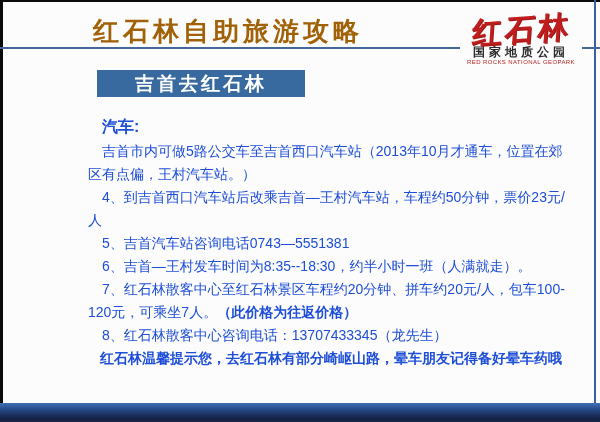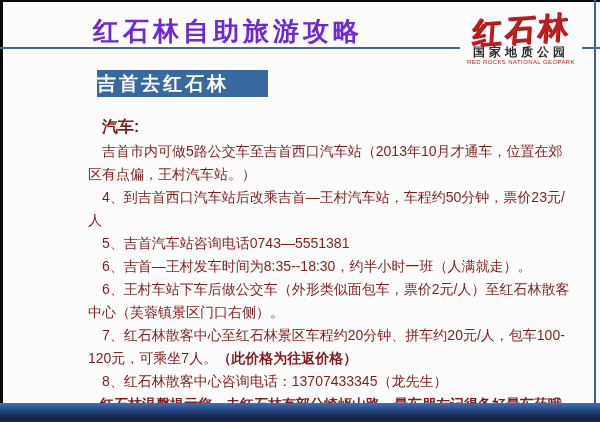--- a/index.html
+++ b/index.html
@@ -9,42 +9,42 @@
 
   
   .border-top{position:absolute;top:0;left:0;right:0;height:2px;background:#0a0a0a;}
   .border-left{position:absolute;top:0;left:0;bottom:0;width:3px;background:#0a0a0a;}
   .border-right{position:absolute;top:0;right:4px;bottom:0;width:2px;background:#3a5fa0;}
   .bottom-bar{position:absolute;left:0;right:0;bottom:0;height:19px;
               background:linear-gradient(to bottom,#4070b8 0%,#24457e 40%,#121f42 85%,#1a2a52 100%);}
 
   
   .page-title{position:absolute;left:93px;top:16px;font-size:26px;font-weight:bold;
-              letter-spacing:4px;color:#6d28d9;line-height:30px;white-space:nowrap;}
+              letter-spacing:4px;color:#a16207;line-height:30px;white-space:nowrap;}
   .title-rule{position:absolute;left:0;right:0;top:47px;height:2px;background:#44679a;}
 
   
   .logo{position:absolute;left:460px;top:12px;width:122px;text-align:center;
         background:#fcfcfc;z-index:2;padding:2px 0;}
   .logo-name{font-family:"DejaVu Serif", serif;font-size:30px;font-weight:bold;
              color:#bf1e1e;line-height:32px;letter-spacing:3px;
              transform:rotate(-4deg) skewX(-8deg);display:inline-block;
              text-shadow:1px 1px 0 #a01414;}
   .logo-cn{font-size:12px;font-weight:bold;letter-spacing:4px;color:#2a2a2a;
            line-height:12px;white-space:nowrap;}
   .logo-en{font-size:6px;color:#c02020;line-height:8px;letter-spacing:0.4px;
            white-space:nowrap;}
 
   
-  .section-header{position:absolute;left:97px;top:70px;width:171px;height:27px;
+  .section-header{position:absolute;left:97px;top:70px;width:208px;height:27px;
                   background:#38699f;color:#ffffff;font-weight:bold;font-size:19px;
-                  letter-spacing:3px;line-height:27px;}
+                  letter-spacing:3px;text-align:center;line-height:27px;}
 
   
-  .body-text{position:absolute;left:88px;top:114px;width:484px;color:#7f1d1d;
+  .body-text{position:absolute;left:88px;top:114px;width:484px;color:#1d4ed8;
              font-size:14px;line-height:23px;}
   .para{margin:0;text-indent:14px;}
   .para.heading{font-weight:bold;font-size:16px;line-height:26px;}
   .para.footer{font-weight:bold;text-indent:12px;}
   .bold{font-weight:bold;}
 </style>
 </head>
 <body>
 
 <div class="page">
@@ -63,20 +63,19 @@
   </div>
 
   <div class="section-header">吉首去红石林</div>
 
   <div class="body-text">
       <p class="para heading"><span class="bold">汽车:</span></p>
       <p class="para normal"><span>吉首市内可做5路公交车至吉首西口汽车站（2013年10月才通车，位置在郊区有点偏，王村汽车站。）</span></p>
       <p class="para normal"><span>4、到吉首西口汽车站后改乘吉首—王村汽车站，车程约50分钟，票价23元/人</span></p>
       <p class="para normal"><span>5、吉首汽车站咨询电话0743—5551381</span></p>
       <p class="para normal"><span>6、吉首—王村发车时间为8:35--18:30，约半小时一班（人满就走）。</span></p>
-      <p class="para normal"><span>6、王村车站下车后做公交车（外形类似面包车，票价2元/人）至红石林散客中心（芙蓉镇景区门口右侧）。</span></p>
       <p class="para normal"><span>7、红石林散客中心至红石林景区车程约20分钟、拼车约20元/人，包车100-120元，可乘坐7人。</span><span class="bold">（此价格为往返价格）</span></p>
       <p class="para normal"><span>8、红石林散客中心咨询电话：13707433345（龙先生）</span></p>
       <p class="para footer"><span class="bold">红石林温馨提示您，去红石林有部分崎岖山路，晕车朋友记得备好晕车药哦</span></p>
     </div>
 
   <div class="bottom-bar"></div>
 </div>
 
 </body></html>

